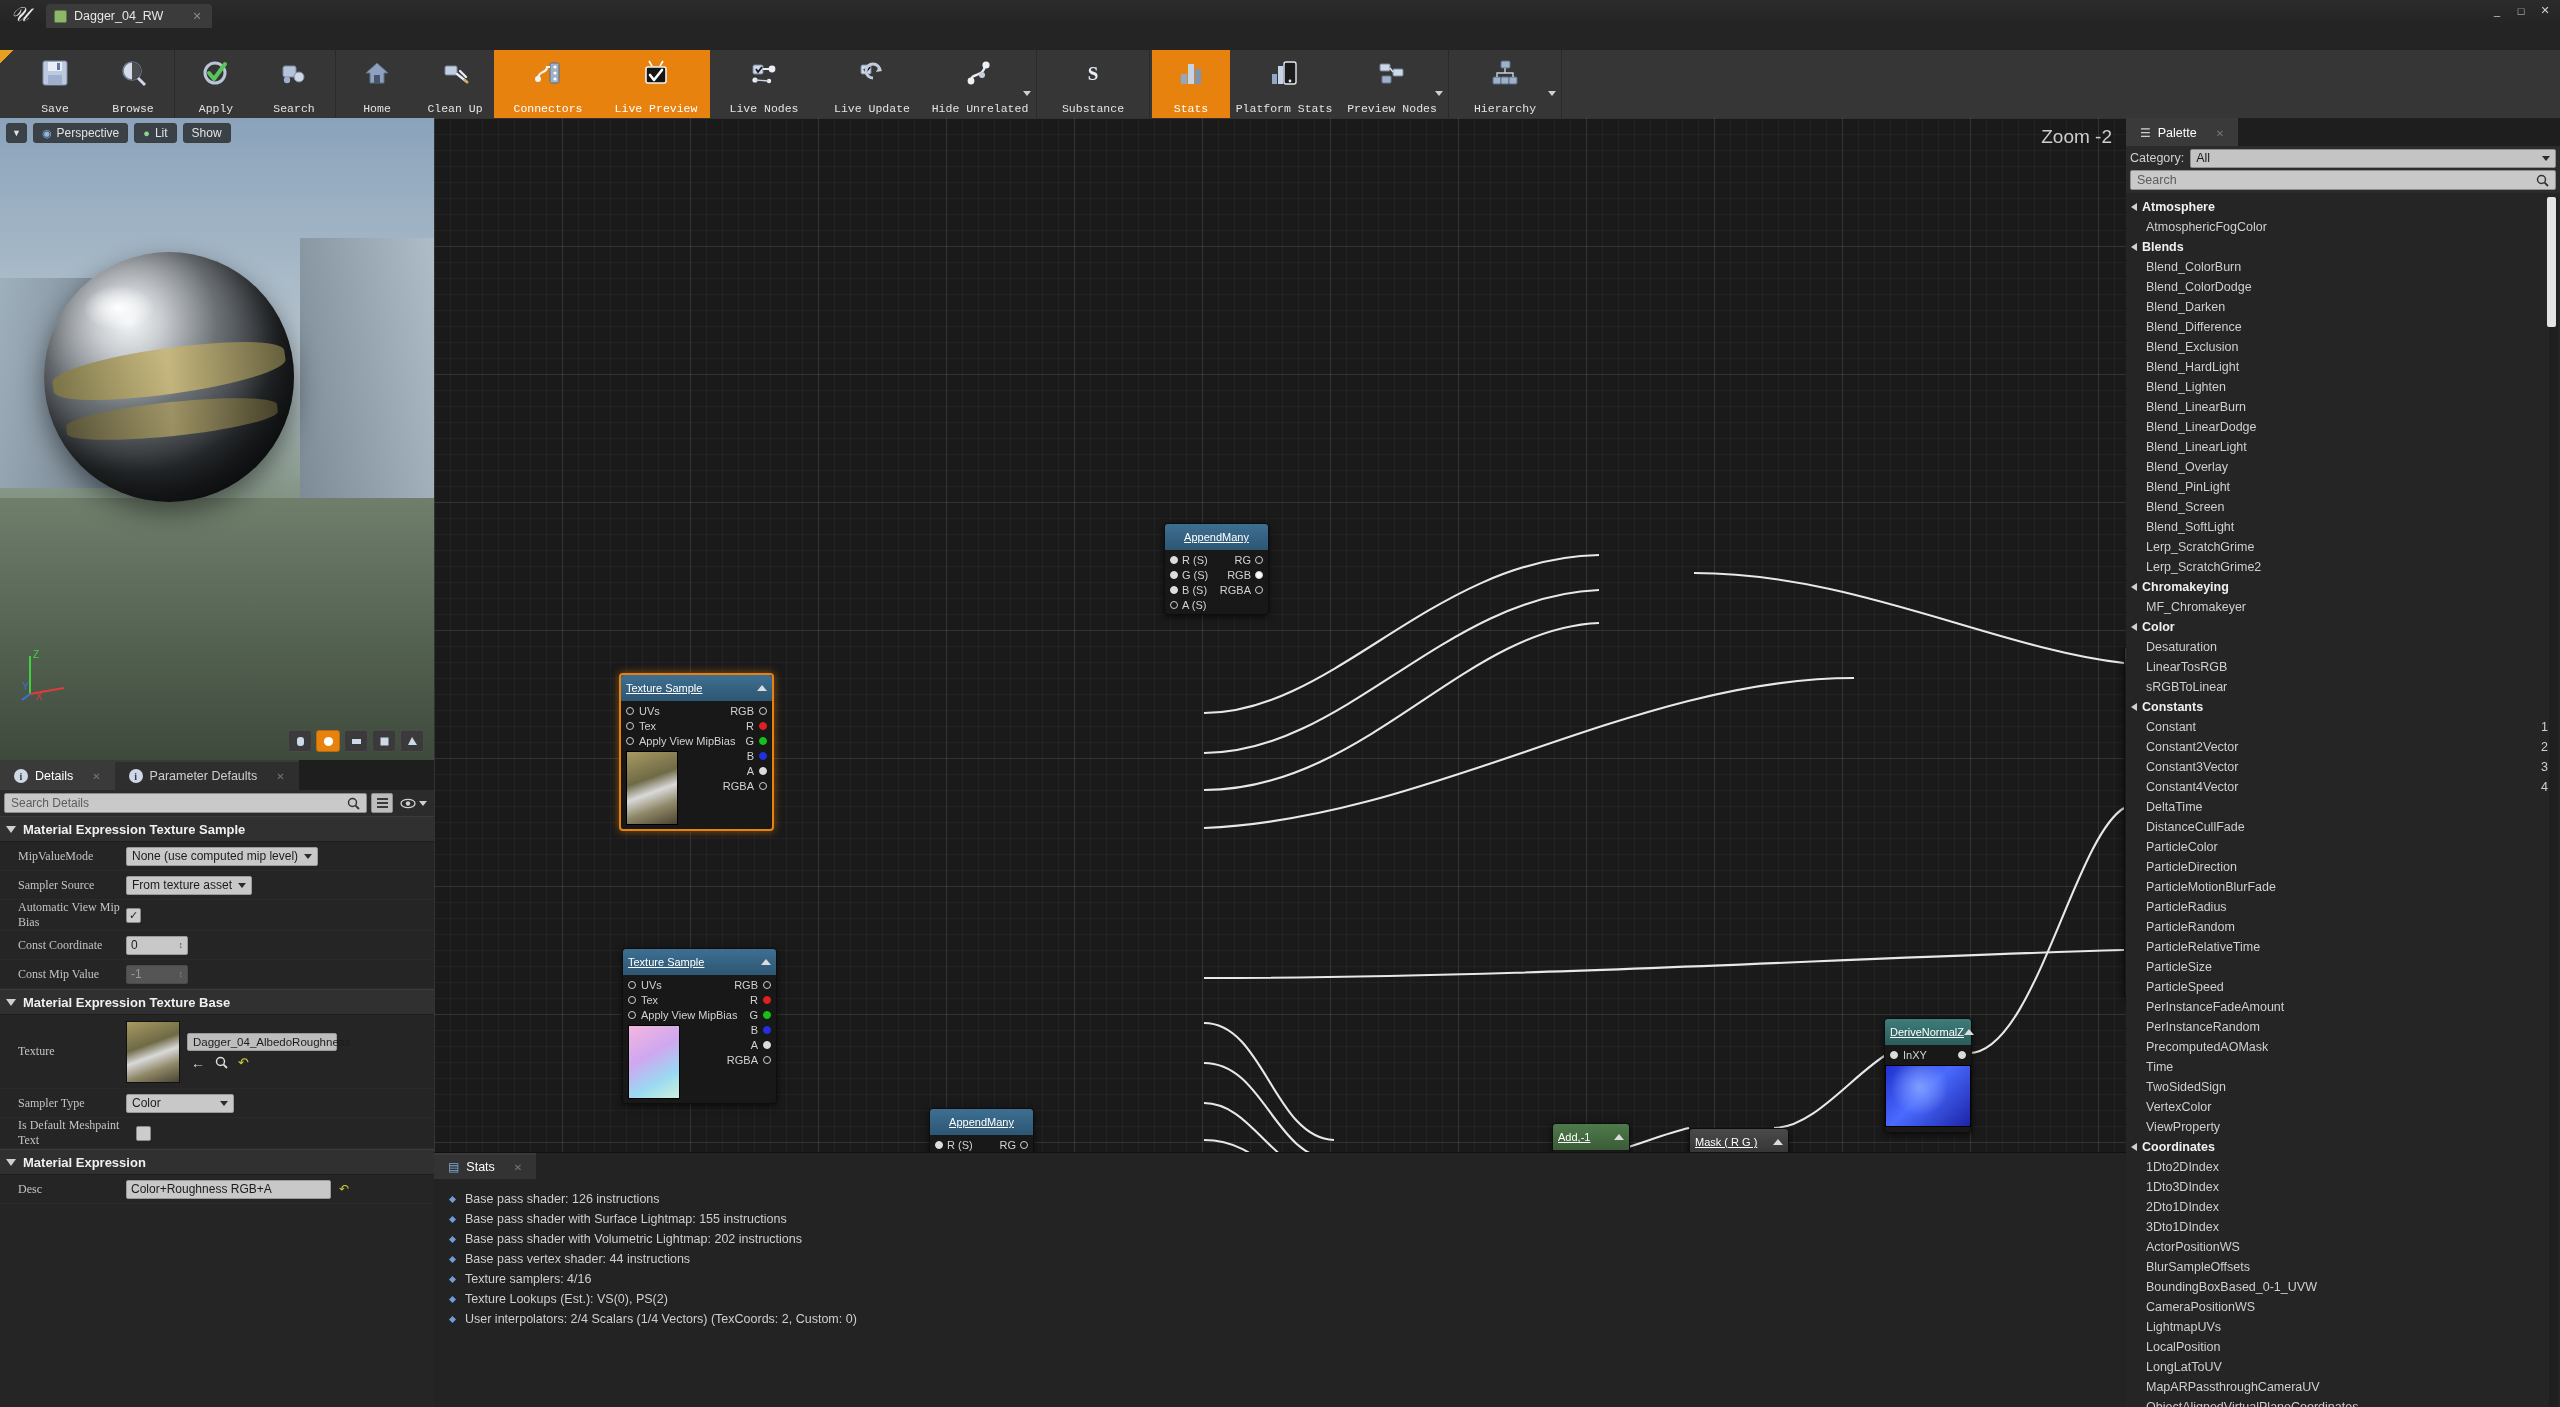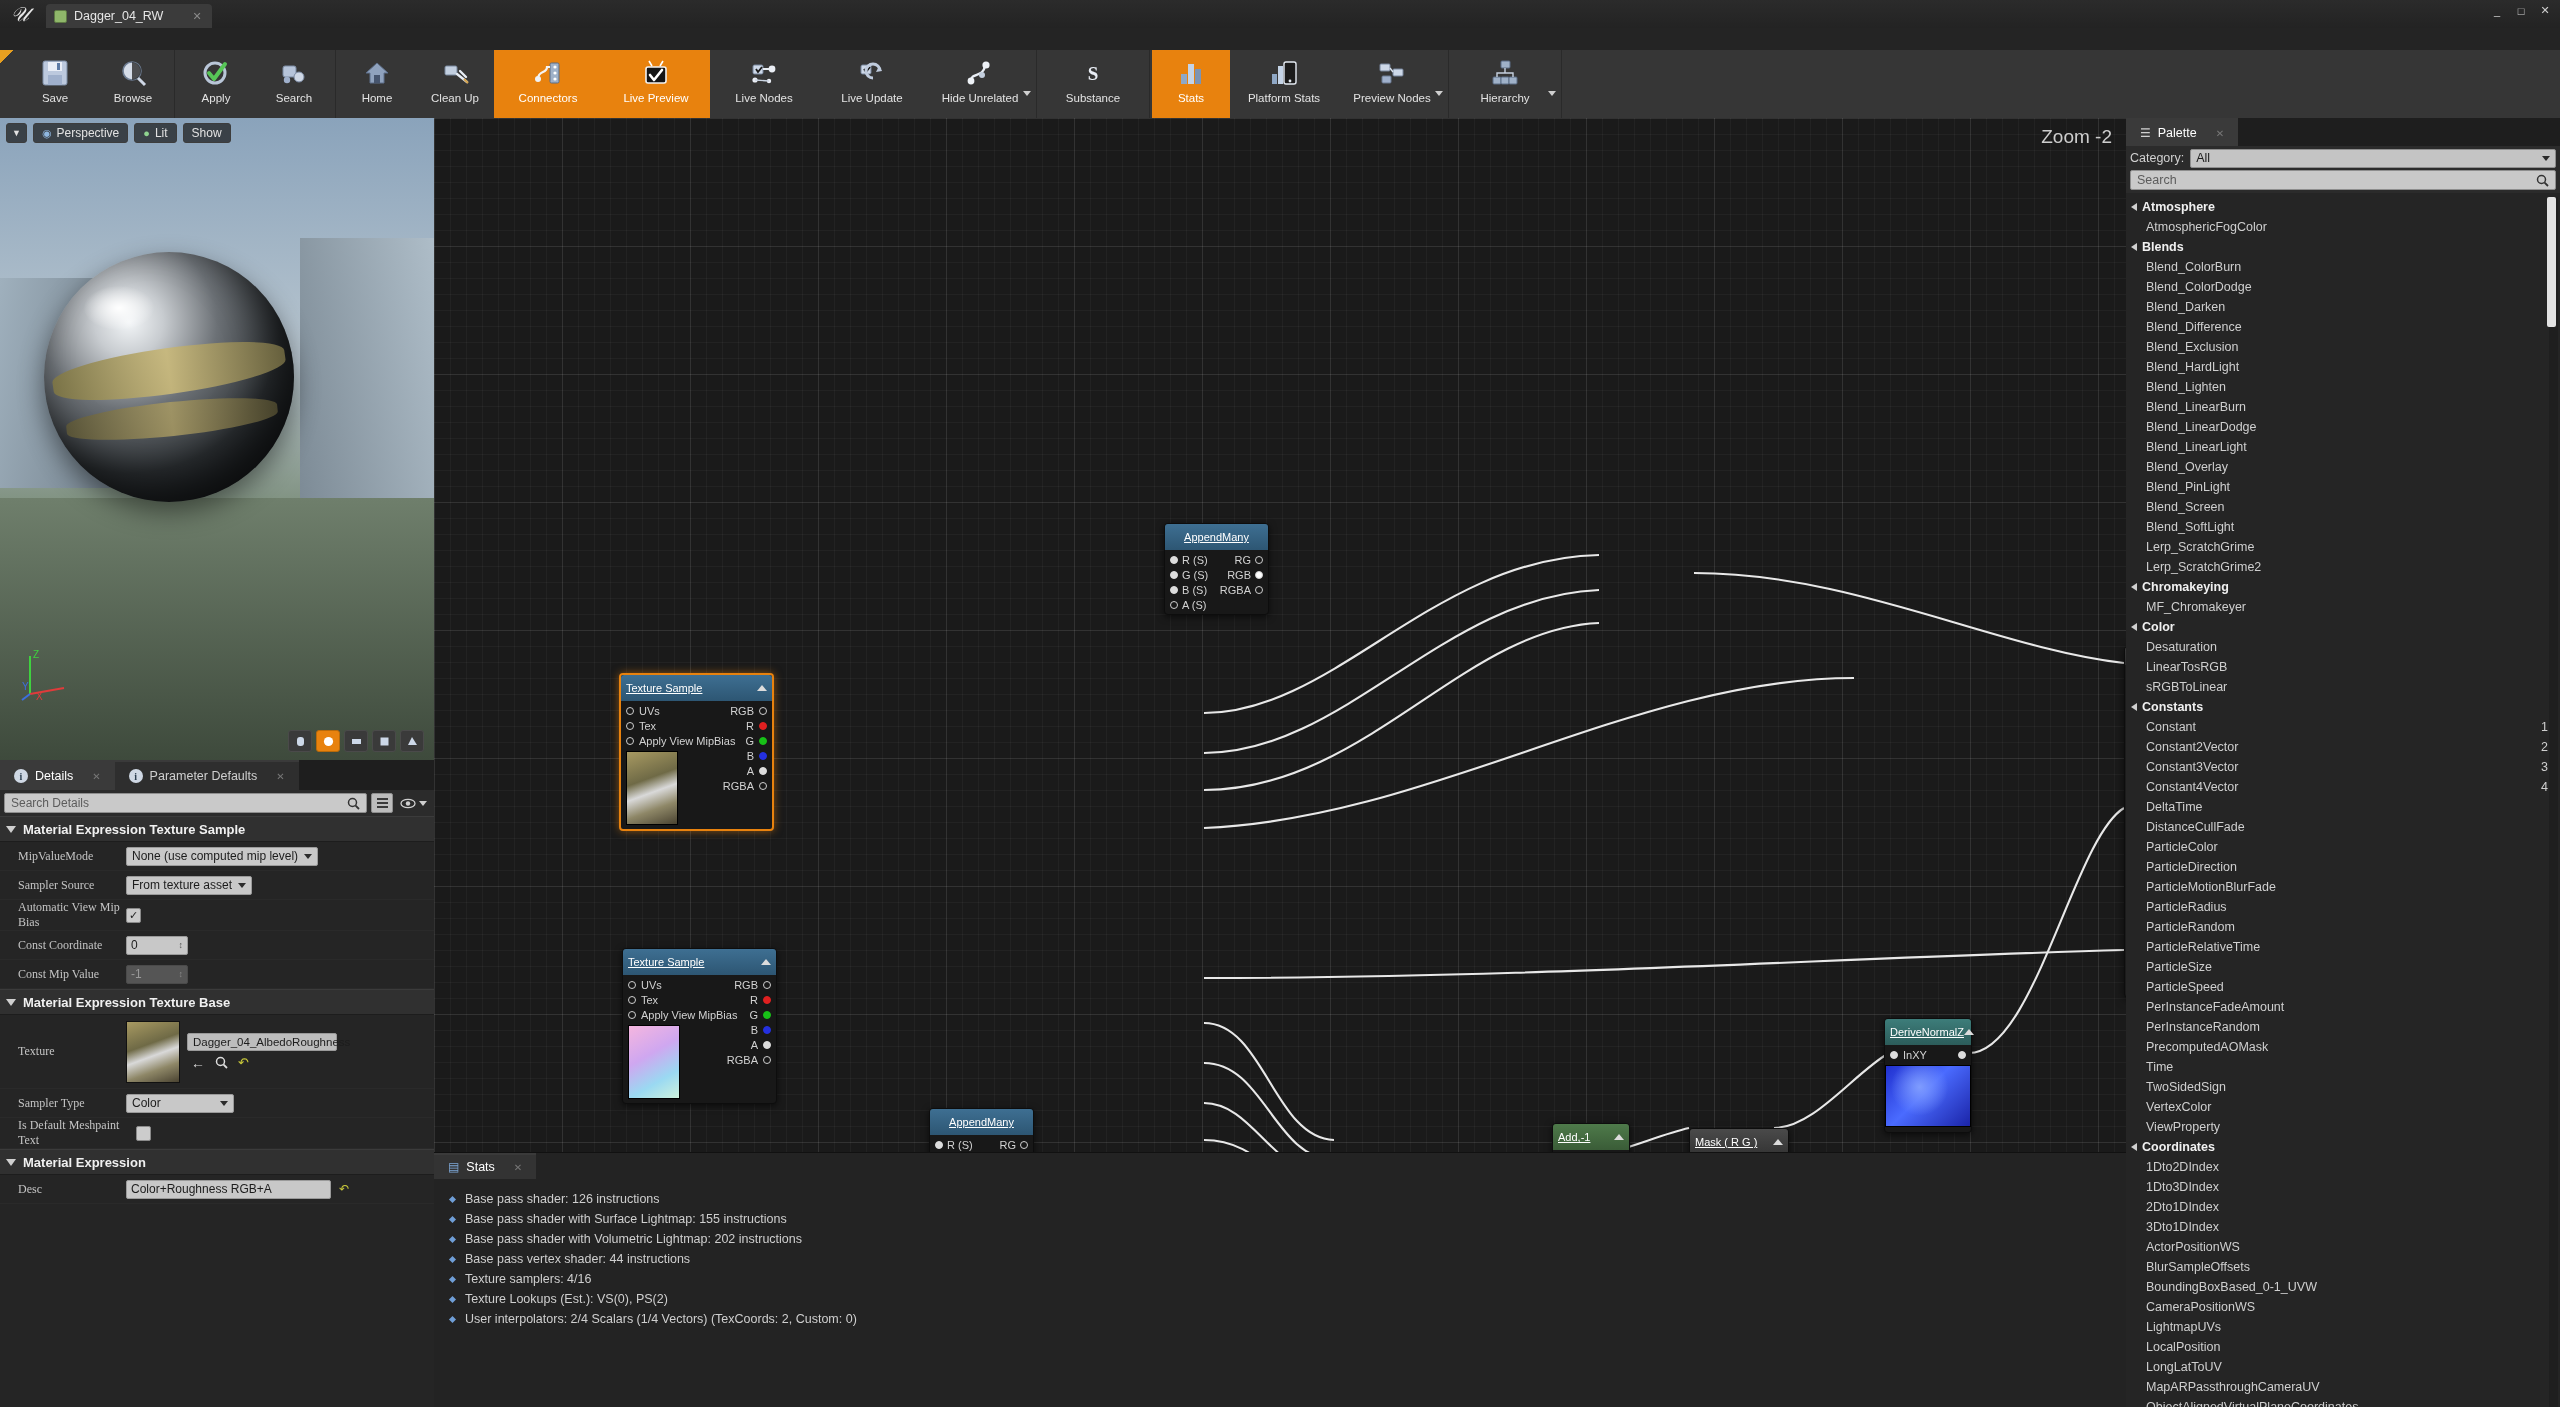--- a/index.html
+++ b/index.html
@@ -30,21 +30,21 @@
   .toolbar { position:absolute; left:0; top:50px; width:2560px; height:68px;
     background:#363636; display:flex; align-items:stretch; }
   .tcorner { width:14px; background:linear-gradient(135deg,#e8a020 50%,transparent 50%) no-repeat;
     background-size:14px 14px; }
   .tgroup { display:flex; align-items:stretch; border-right:1px solid #2a2a2a; padding:0 2px; }
   .tbtn { width:78px; display:flex; flex-direction:column; align-items:center;
     justify-content:flex-start; padding-top:6px; position:relative; }
   .tbtn.wide { width:108px; }
   .tbtn.on { background:#e8820e; }
   .tbtn .ic { height:34px; display:flex; align-items:center; justify-content:center; }
-  .tbtn .lb { font-size:11.5px; color:#e3e3e3; margin-top:2px; white-space:nowrap; }
+  .tbtn .lb { font-size:11.5px; color:#e3e3e3; margin-top:12px; white-space:nowrap;font-family:Liberation Mono, monospace; }
   .tbtn.on .lb { color:#fff; }
   .caret { position:absolute; right:3px; bottom:22px; width:0; height:0;
     border-left:4px solid transparent; border-right:4px solid transparent; border-top:5px solid #cfcfcf; }
   .ic svg { display:block; }
 
   
   .leftcol { position:absolute; left:0; top:118px; width:434px; bottom:0; background:#262626; }
   .viewport { position:absolute; left:0; top:0; width:434px; height:642px; overflow:hidden;
     background:linear-gradient(#8aa3bb 0%, #b9c6cf 38%, #7b8d7a 62%, #4e5a4c 100%); }
   .vp-sky { position:absolute; inset:0; }

